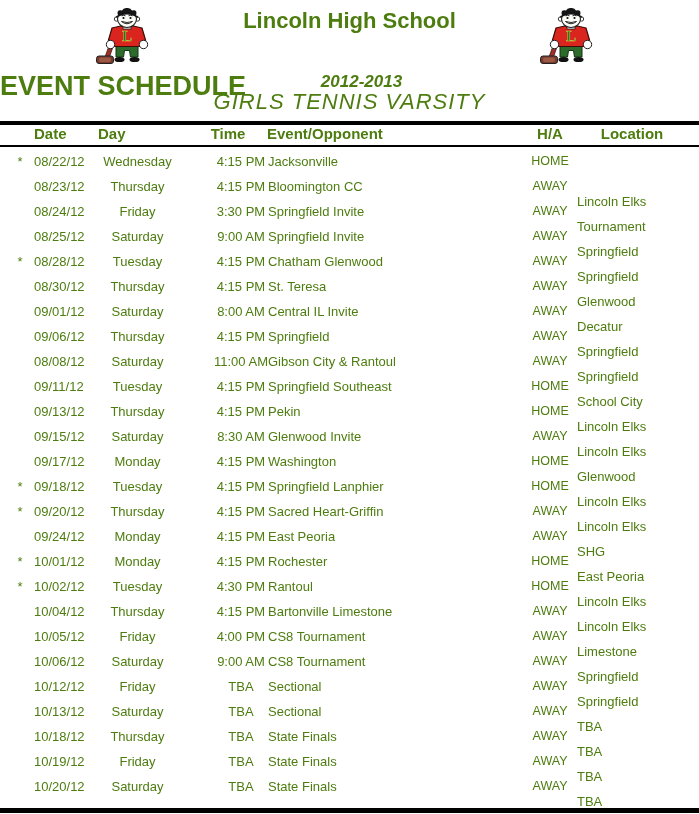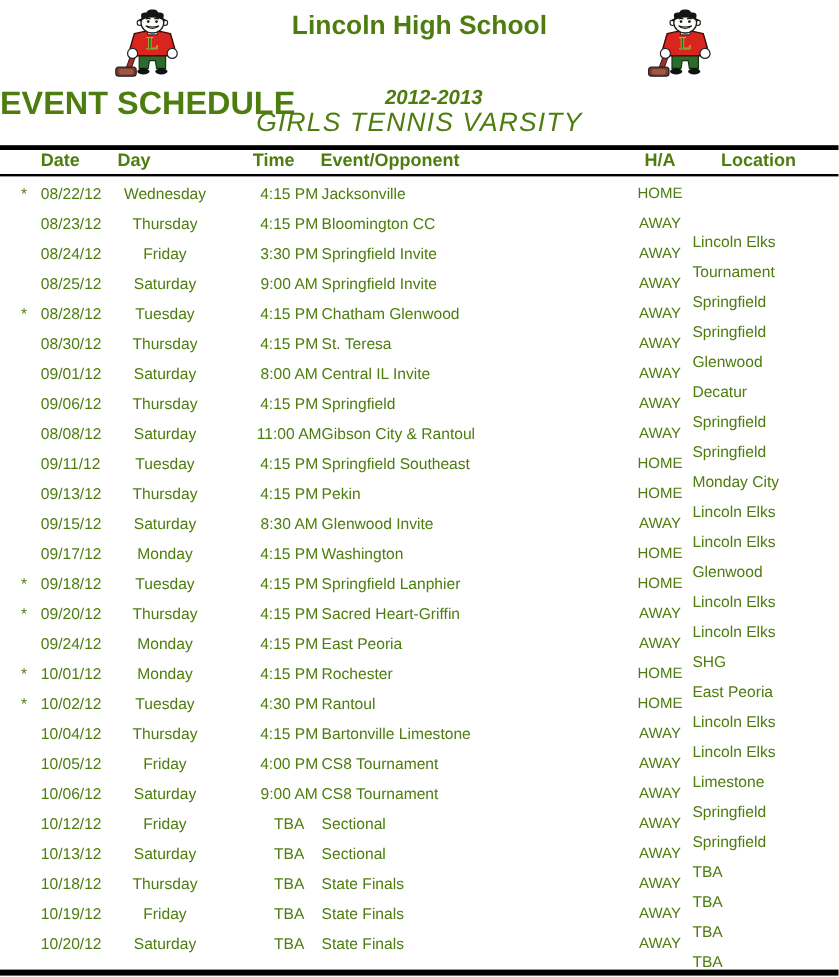--- a/index.html
+++ b/index.html
@@ -199,21 +199,21 @@
     <span class="c-ha">AWAY</span>
     <span class="c-location">Springfield</span>
   </div>
       <div class="row">
     <span class="c-star"></span>
     <span class="c-date">08/08/12</span>
     <span class="c-day">Saturday</span>
     <span class="c-time">11:00 AM</span>
     <span class="c-event">Gibson City &amp; Rantoul</span>
     <span class="c-ha">AWAY</span>
-    <span class="c-location">Monday City</span>
+    <span class="c-location">School City</span>
   </div>
       <div class="row">
     <span class="c-star"></span>
     <span class="c-date">09/11/12</span>
     <span class="c-day">Tuesday</span>
     <span class="c-time">4:15 PM</span>
     <span class="c-event">Springfield Southeast</span>
     <span class="c-ha">HOME</span>
     <span class="c-location">Lincoln Elks</span>
   </div>

